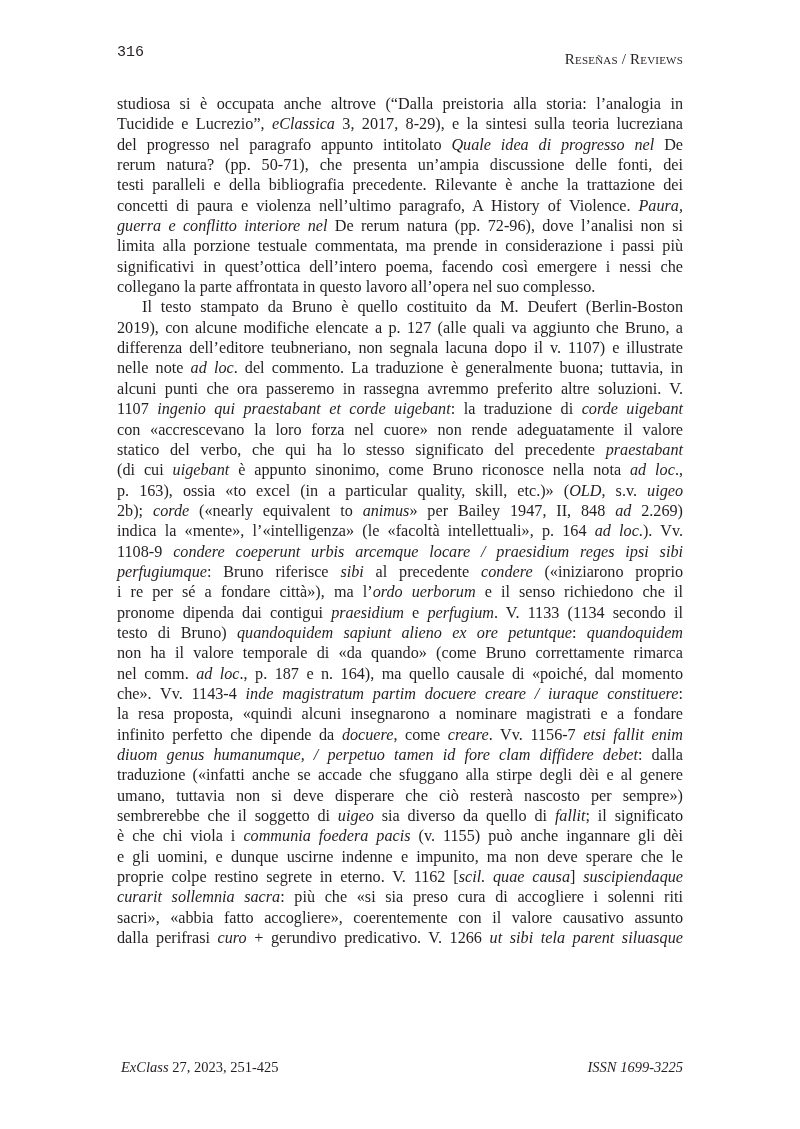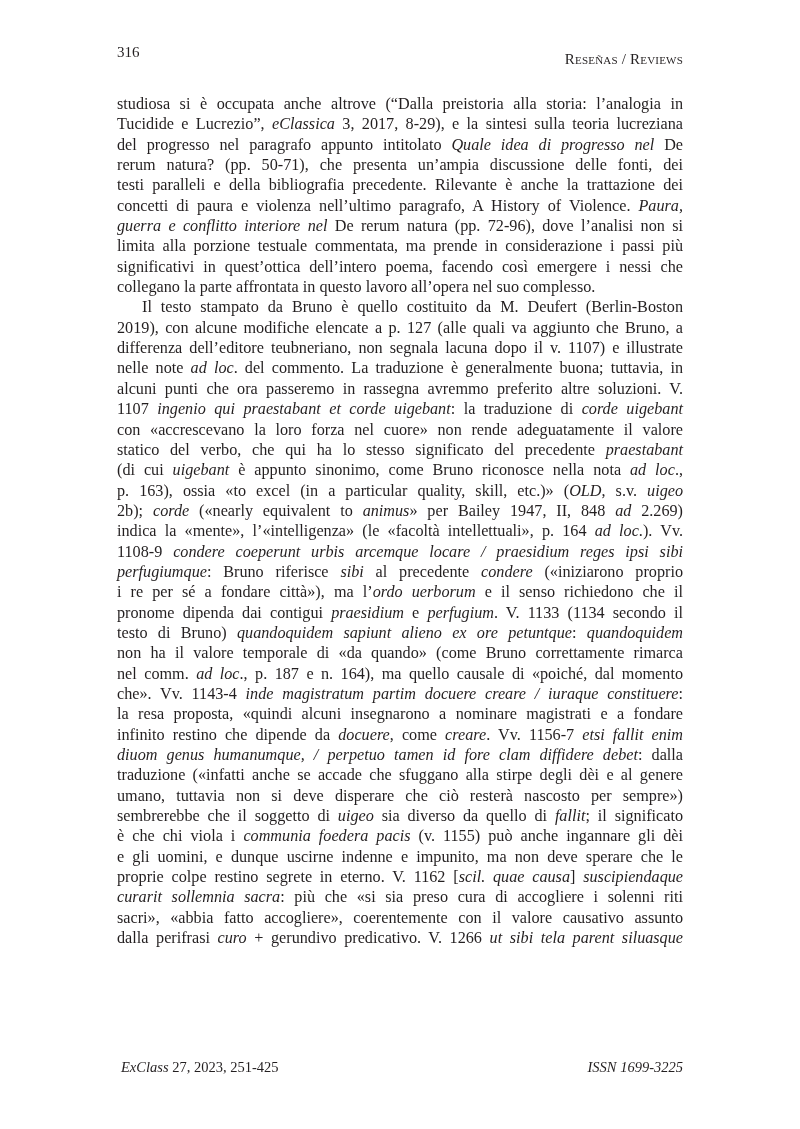--- a/index.html
+++ b/index.html
@@ -1,19 +1,19 @@
 <!DOCTYPE html>
 <html><head>
 <meta charset="utf-8">
 <style>
   html, body { margin:0; padding:0; background:#ffffff; }
   body { width:800px; height:1129px; position:relative; overflow:hidden;
          font-family:"Liberation Serif", "DejaVu Serif", serif; color:#231f20; }
   .header { position:absolute; top:44px; left:117px; width:566px; height:22px; font-size:15px; }
-  .page-num { position:absolute; left:0; top:0; }
+  .page-num { position:absolute; left:0; top:0;font-family:Liberation Mono, monospace; }
   .running-head { position:absolute; left:0; right:0; top:0; text-align:right; font-variant:small-caps; letter-spacing:0.2px;margin-top:7px; }
   .body-text { position:absolute; top:94px; left:117px; width:566px; font-size:16.2px; line-height:20.35px; }
   .line { display:block; white-space:nowrap; text-align:justify; text-align-last:justify; height:20.35px; overflow:visible; }
   .line.last { text-align-last:left; }
   .line.indent { text-indent:25px; }
   i { font-style:italic; }
   .footer { position:absolute; top:1059px; left:117px; width:566px; font-size:14.5px; }
   .footer-left { position:absolute; left:4px; top:0; }
   .footer-right { position:absolute; right:0; top:0;font-style:italic; }
 </style>
@@ -50,21 +50,21 @@
     <span class="line"><span>indica la «mente», l’«intelligenza» (le «facoltà intellettuali», p. 164 </span><i>ad loc</i><span>.). Vv.</span></span>
     <span class="line"><span>1108-9 </span><i>condere coeperunt urbis arcemque locare / praesidium reges ipsi sibi</i></span>
     <span class="line"><i>perfugiumque</i><span>: Bruno riferisce </span><i>sibi</i><span> al precedente </span><i>condere</i><span> («iniziarono proprio</span></span>
     <span class="line"><span>i re per sé a fondare città»), ma l’</span><i>ordo uerborum</i><span> e il senso richiedono che il</span></span>
     <span class="line"><span>pronome dipenda dai contigui </span><i>praesidium</i><span> e </span><i>perfugium</i><span>. V. 1133 (1134 secondo il</span></span>
     <span class="line"><span>testo di Bruno) </span><i>quandoquidem sapiunt alieno ex ore petuntque</i><span>: </span><i>quandoquidem</i></span>
     <span class="line"><span>non ha il valore temporale di «da quando» (come Bruno correttamente rimarca</span></span>
     <span class="line"><span>nel comm. </span><i>ad loc</i><span>., p. 187 e n. 164), ma quello causale di «poiché, dal momento</span></span>
     <span class="line"><span>che». Vv. 1143-4 </span><i>inde magistratum partim docuere creare / iuraque constituere</i><span>:</span></span>
     <span class="line"><span>la resa proposta, «quindi alcuni insegnarono a nominare magistrati e a fondare</span></span>
-    <span class="line"><span>infinito restino che dipende da </span><i>docuere</i><span>, come </span><i>creare</i><span>. Vv. 1156-7 </span><i>etsi fallit enim</i></span>
+    <span class="line"><span>infinito perfetto che dipende da </span><i>docuere</i><span>, come </span><i>creare</i><span>. Vv. 1156-7 </span><i>etsi fallit enim</i></span>
     <span class="line"><i>diuom genus humanumque, / perpetuo tamen id fore clam diffidere debet</i><span>: dalla</span></span>
     <span class="line"><span>traduzione («infatti anche se accade che sfuggano alla stirpe degli dèi e al genere</span></span>
     <span class="line"><span>umano, tuttavia non si deve disperare che ciò resterà nascosto per sempre»)</span></span>
     <span class="line"><span>sembrerebbe che il soggetto di </span><i>uigeo</i><span> sia diverso da quello di </span><i>fallit</i><span>; il significato</span></span>
     <span class="line"><span>è che chi viola i </span><i>communia foedera pacis</i><span> (v. 1155) può anche ingannare gli dèi</span></span>
     <span class="line"><span>e gli uomini, e dunque uscirne indenne e impunito, ma non deve sperare che le</span></span>
     <span class="line"><span>proprie colpe restino segrete in eterno. V. 1162 [</span><i>scil. quae causa</i><span>] </span><i>suscipiendaque</i></span>
     <span class="line"><i>curarit sollemnia sacra</i><span>: più che «si sia preso cura di accogliere i solenni riti</span></span>
     <span class="line"><span>sacri», «abbia fatto accogliere», coerentemente con il valore causativo assunto</span></span>
     <span class="line"><span>dalla perifrasi </span><i>curo</i><span> + gerundivo predicativo. V. 1266 </span><i>ut sibi tela parent siluasque</i></span>

